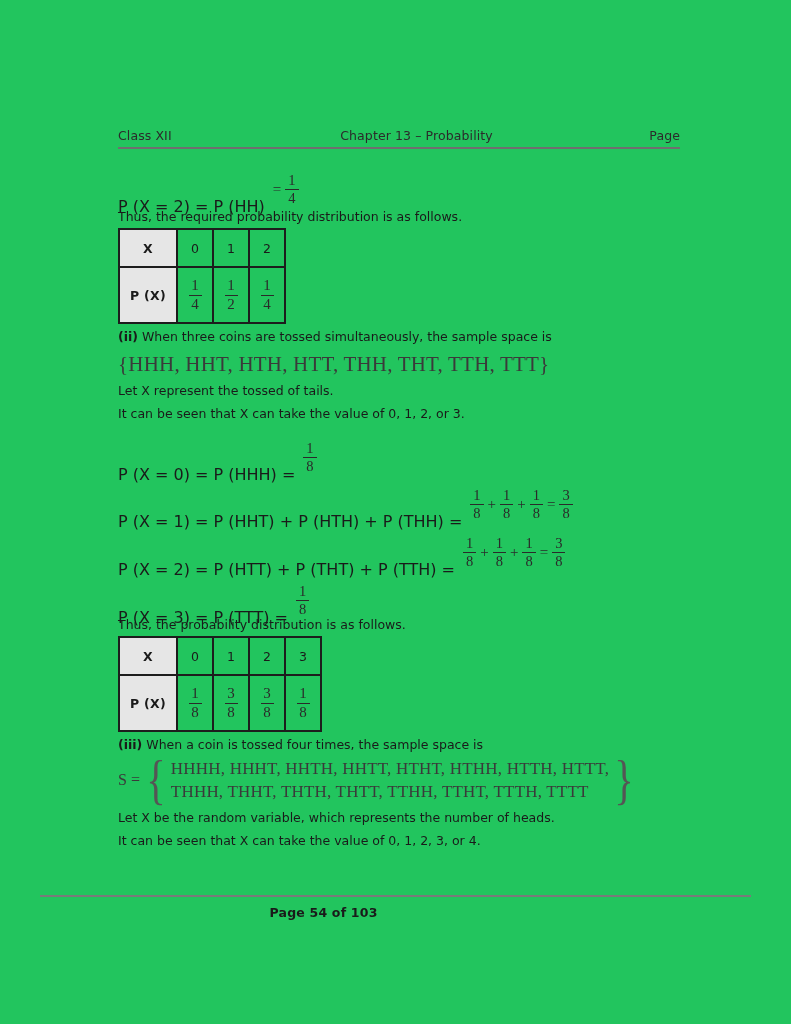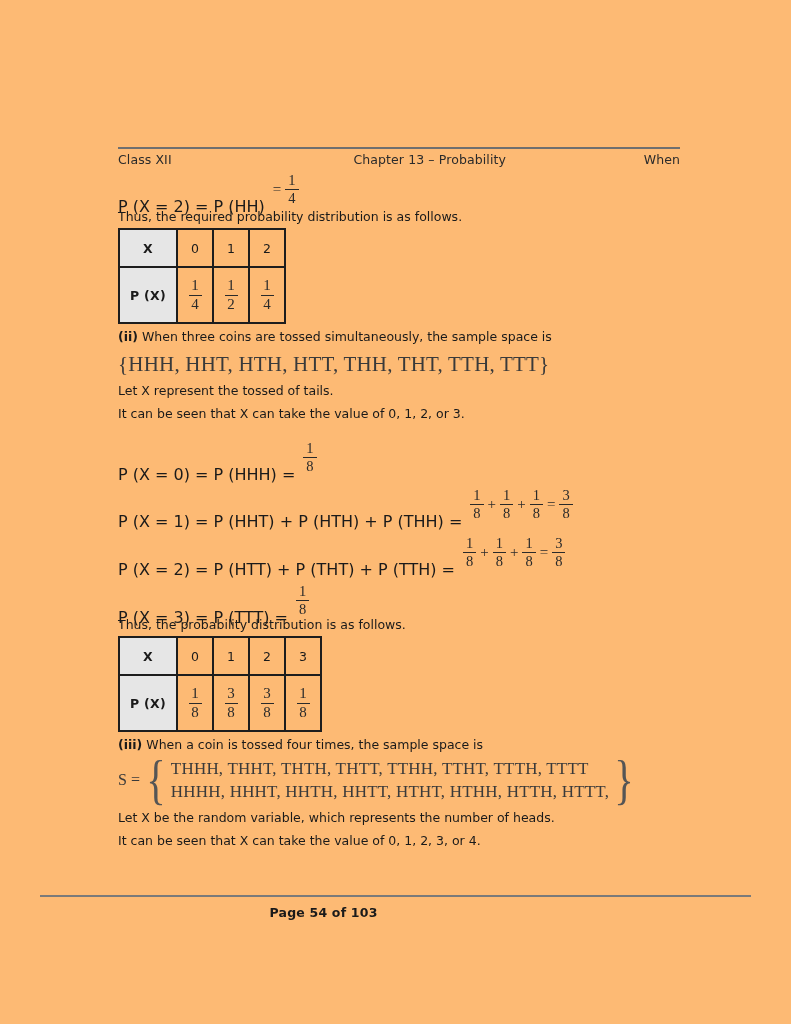--- a/index.html
+++ b/index.html
@@ -4,40 +4,40 @@
 <style>
   html, body {
     margin: 0;
     padding: 0;
     background: #ffffff;
   }
   .page {
     position: relative;
     width: 791px;
     height: 1024px;
-    background: #fdba74;
+    background: #22c55e;
     font-family: "DejaVu Sans", sans-serif;
     color: #1a1a1a;
     overflow: hidden;
   }
 
   
   .header {
     position: absolute;
     left: 118px;
     top: 128px;
     width: 562px;
     display: flex;
     justify-content: space-between;
     align-items: baseline;
     font-size: 12.5px;
     color: #2b2b2b;
     letter-spacing: .1px;
   }
-  .header .h-center { position: relative; left: 22px; margin-top: 24px; }
+  .header .h-center { position: relative; left: 6px; }
   .header-rule {
     position: absolute;
     left: 118px;
     top: 147px;
     width: 562px;
     height: 2px;
     background: #6f6f6f;
   }
 
   
@@ -196,21 +196,21 @@
   }
 </style>
 </head>
 <body>
 
 <div class="page">
 
   <div class="header">
     <span>Class XII</span>
     <span class="h-center">Chapter 13 – Probability</span>
-    <span>When</span>
+    <span>Page</span>
   </div>
   <div class="header-rule"></div>
 
   <div class="mrow" style="left:118px; top:184px;">
     <span class="mtext">P (X = 2) = P (HH)</span>
     <span class="mexpr">
       <span class="op">=</span>
       <span class="frac">
         <span class="num">1</span>
         <span class="bar"></span>
@@ -391,22 +391,22 @@
     </table>
 
   <div class="para" style="left:118px; top:737px;">
     <b>(iii)</b><span> </span><span>When a coin is tossed four times, the sample space is</span>
   </div>
 
   <div class="bigset" style="left:118px; top:757px;">
     <span class="slabel">S =</span>
     <span class="bigbrace">{</span>
     <span class="rows">
+      <span>HHHH, HHHT, HHTH, HHTT, HTHT, HTHH, HTTH, HTTT,</span>
       <span>THHH, THHT, THTH, THTT, TTHH, TTHT, TTTH, TTTT</span>
-      <span>HHHH, HHHT, HHTH, HHTT, HTHT, HTHH, HTTH, HTTT,</span>
     </span>
     <span class="bigbrace">}</span>
   </div>
 
   <div class="para" style="left:118px; top:810px;">Let X be the random variable, which represents the number of heads.</div>
   <div class="para" style="left:118px; top:833px;">It can be seen that X can take the value of 0, 1, 2, 3, or 4.</div>
 
   <div class="footer-rule"></div>
   <div class="footer-text">Page 54 of 103</div>
 

